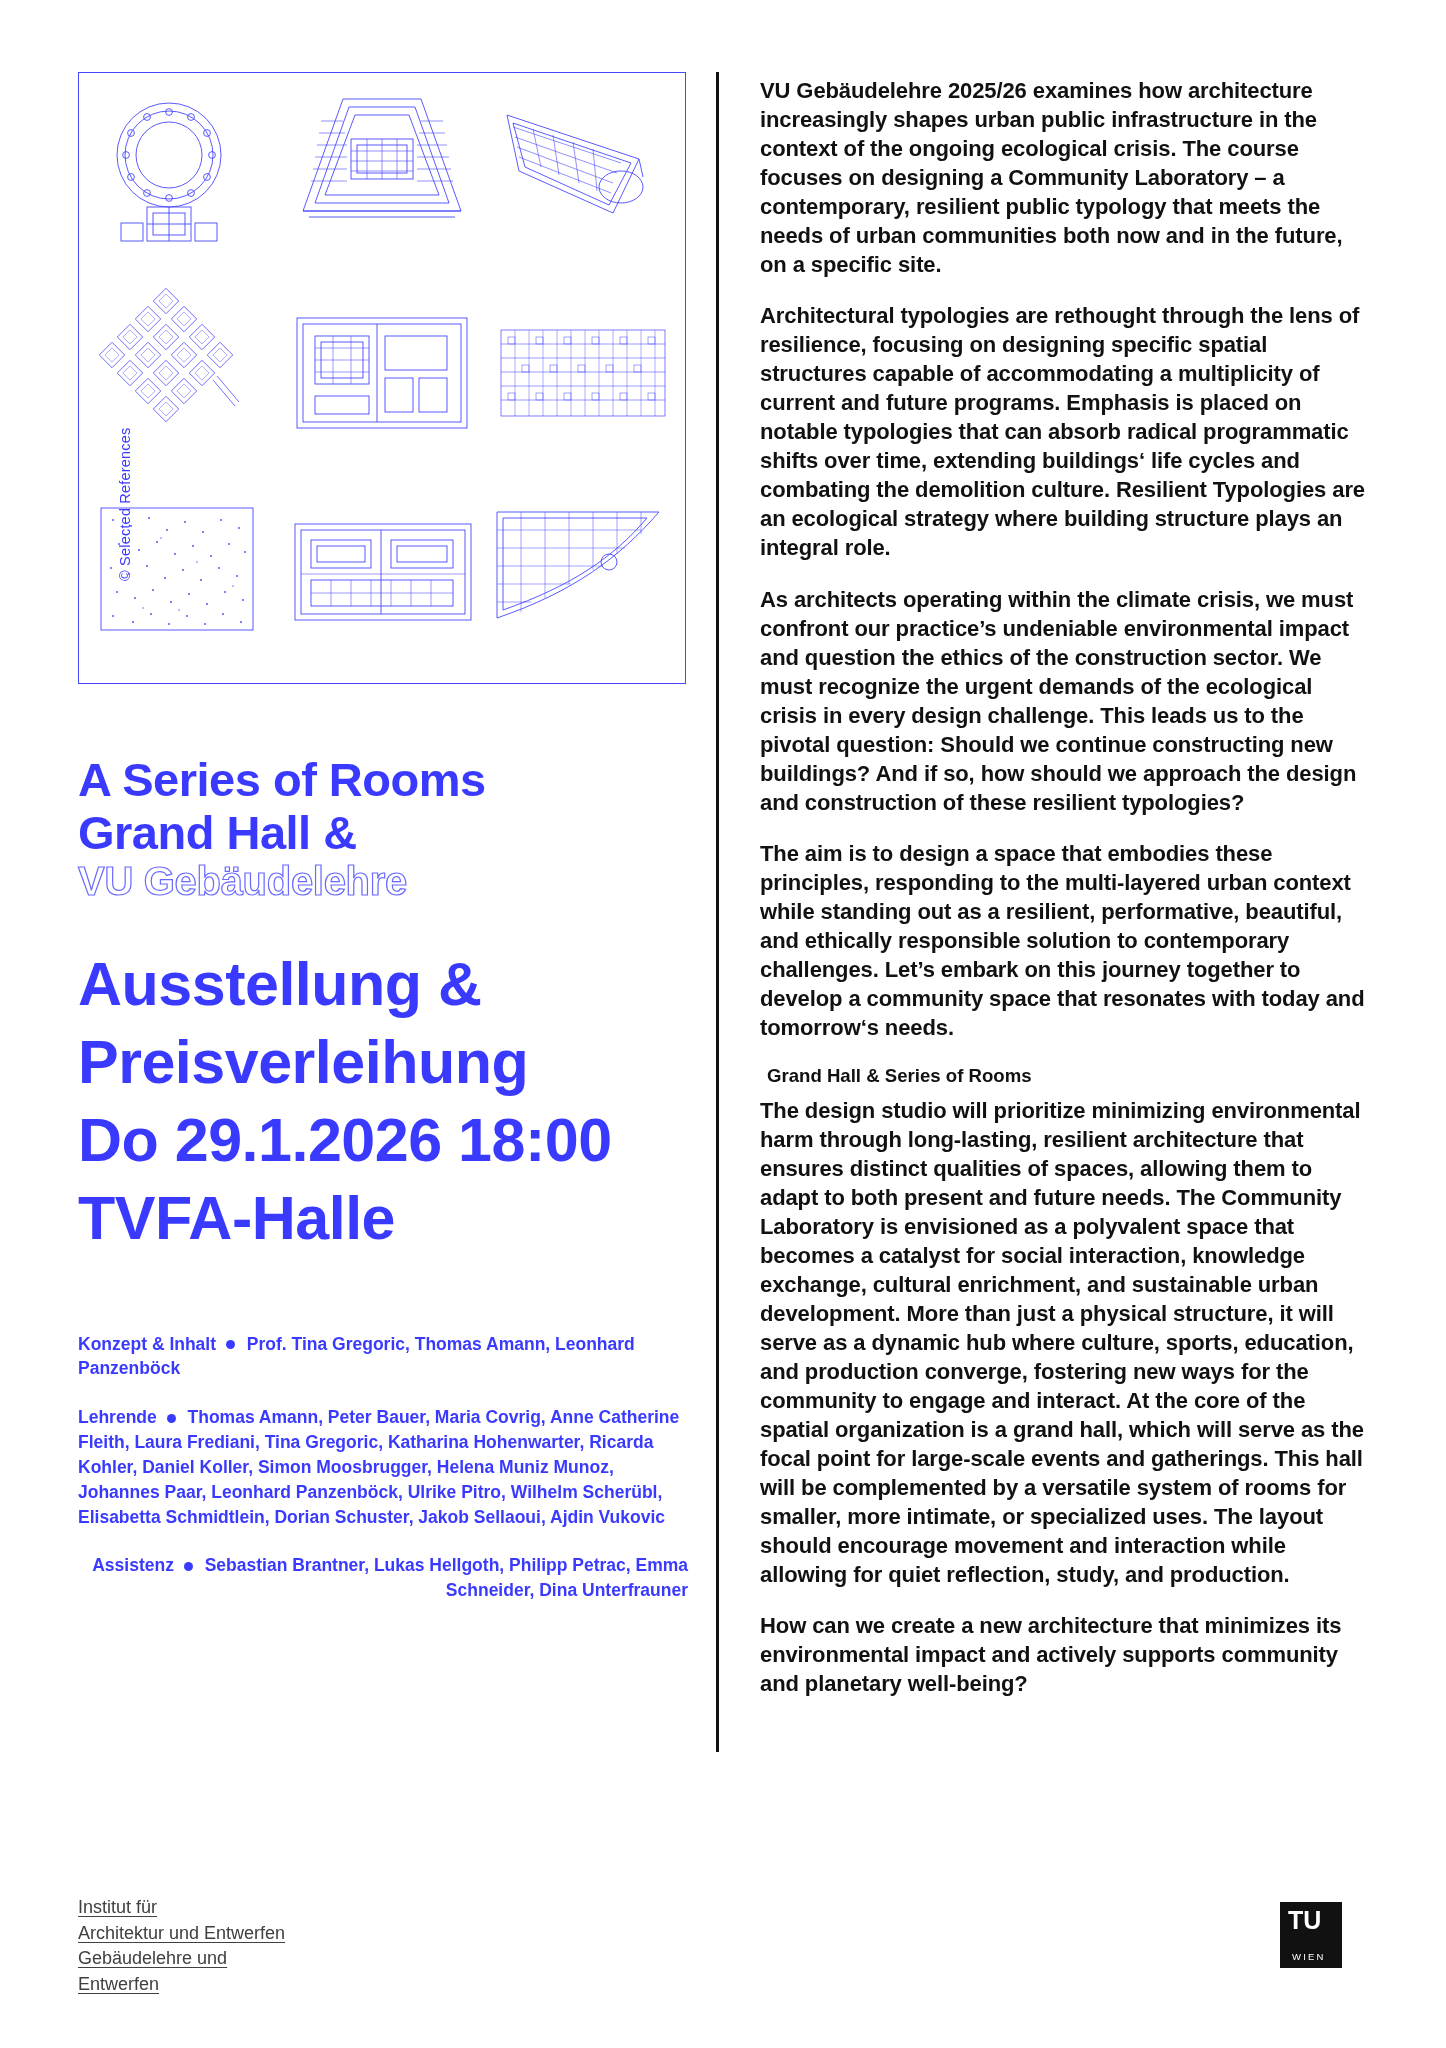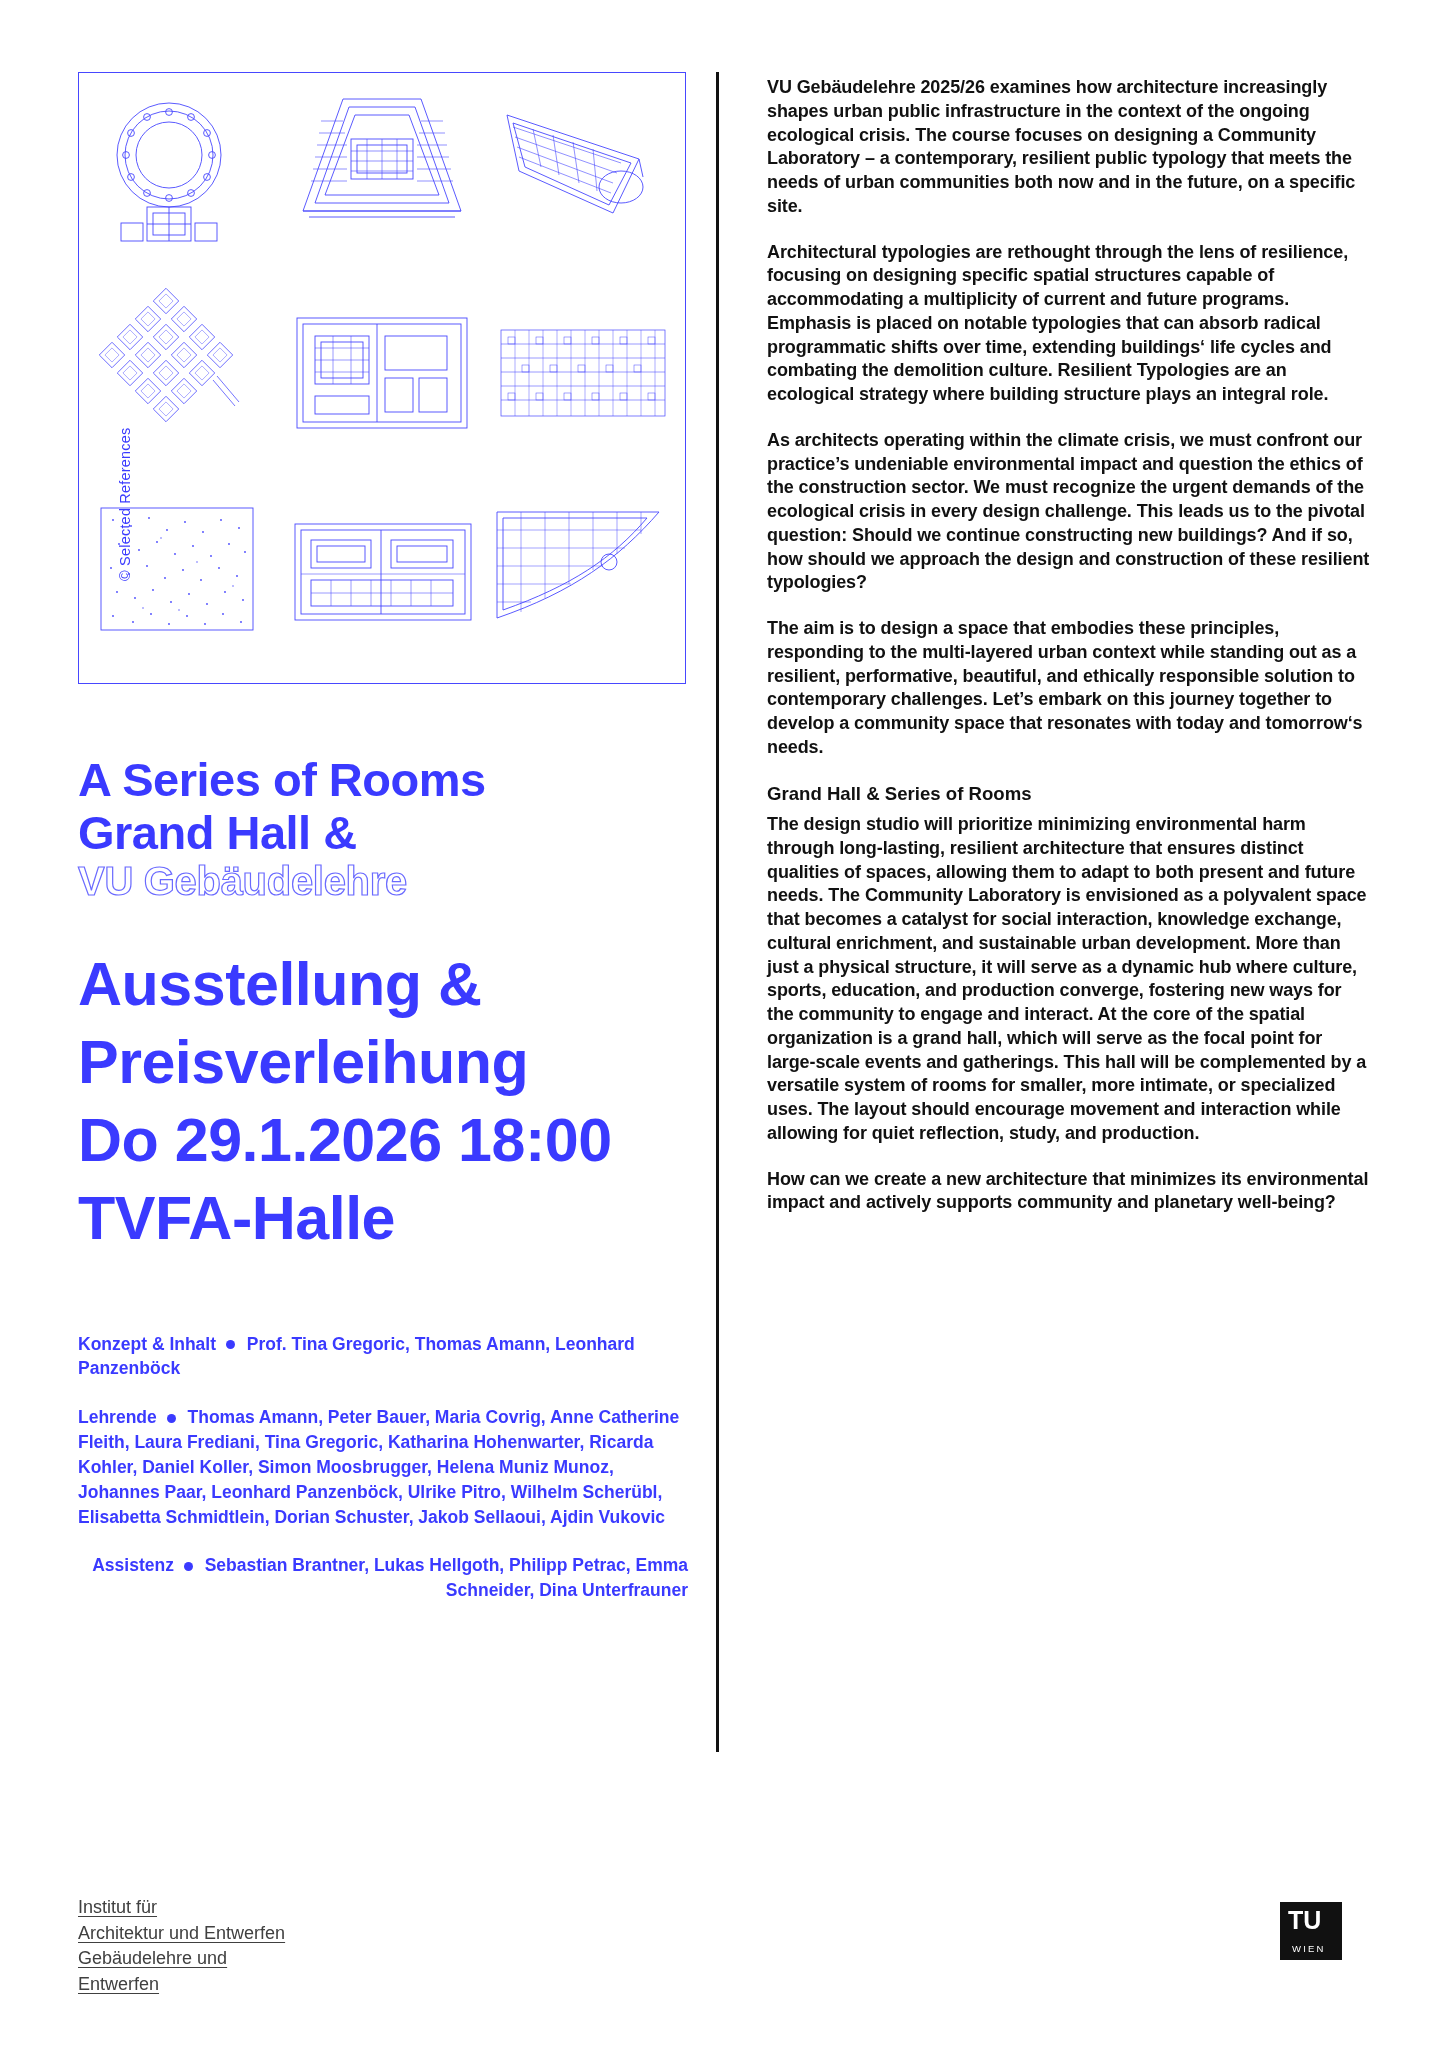--- a/index.html
+++ b/index.html
@@ -120,21 +120,21 @@
     line-height: 1.42;
   }
   .footer-inst .ul { text-decoration: underline; text-underline-offset: 2.5px; }
 
   
   .tu-logo {
     position: absolute;
     left: 1280px;
     top: 1902px;
     width: 62px;
-    height: 58px;
+    height: 66px;
     background: #111111;
     color: #ffffff;
     box-sizing: border-box;
   }
   .tu-logo .tu {
     position: absolute;
     left: 8px;
     top: 6px;
     font-size: 25px;
     font-weight: bold;
@@ -162,24 +162,24 @@
 
   
   .right-col {
     position: absolute;
     left: 760px;
     top: 76px;
     width: 610px;
     color: #111111;
   }
   .para {
-    font-size: 18px;
+    font-size: 22px;
     line-height: 1.32;
     font-weight: bold;
-    margin: 0 0 22px 7px;
+    margin: 0 0 22px 0;
     letter-spacing: -0.1px;
   }
   .para.last { margin-bottom: 0; }
   .para-heading {
     font-size: 18.6px;
     line-height: 1.32;
     font-weight: bold;
     margin: 7px;
   }
 </style>

